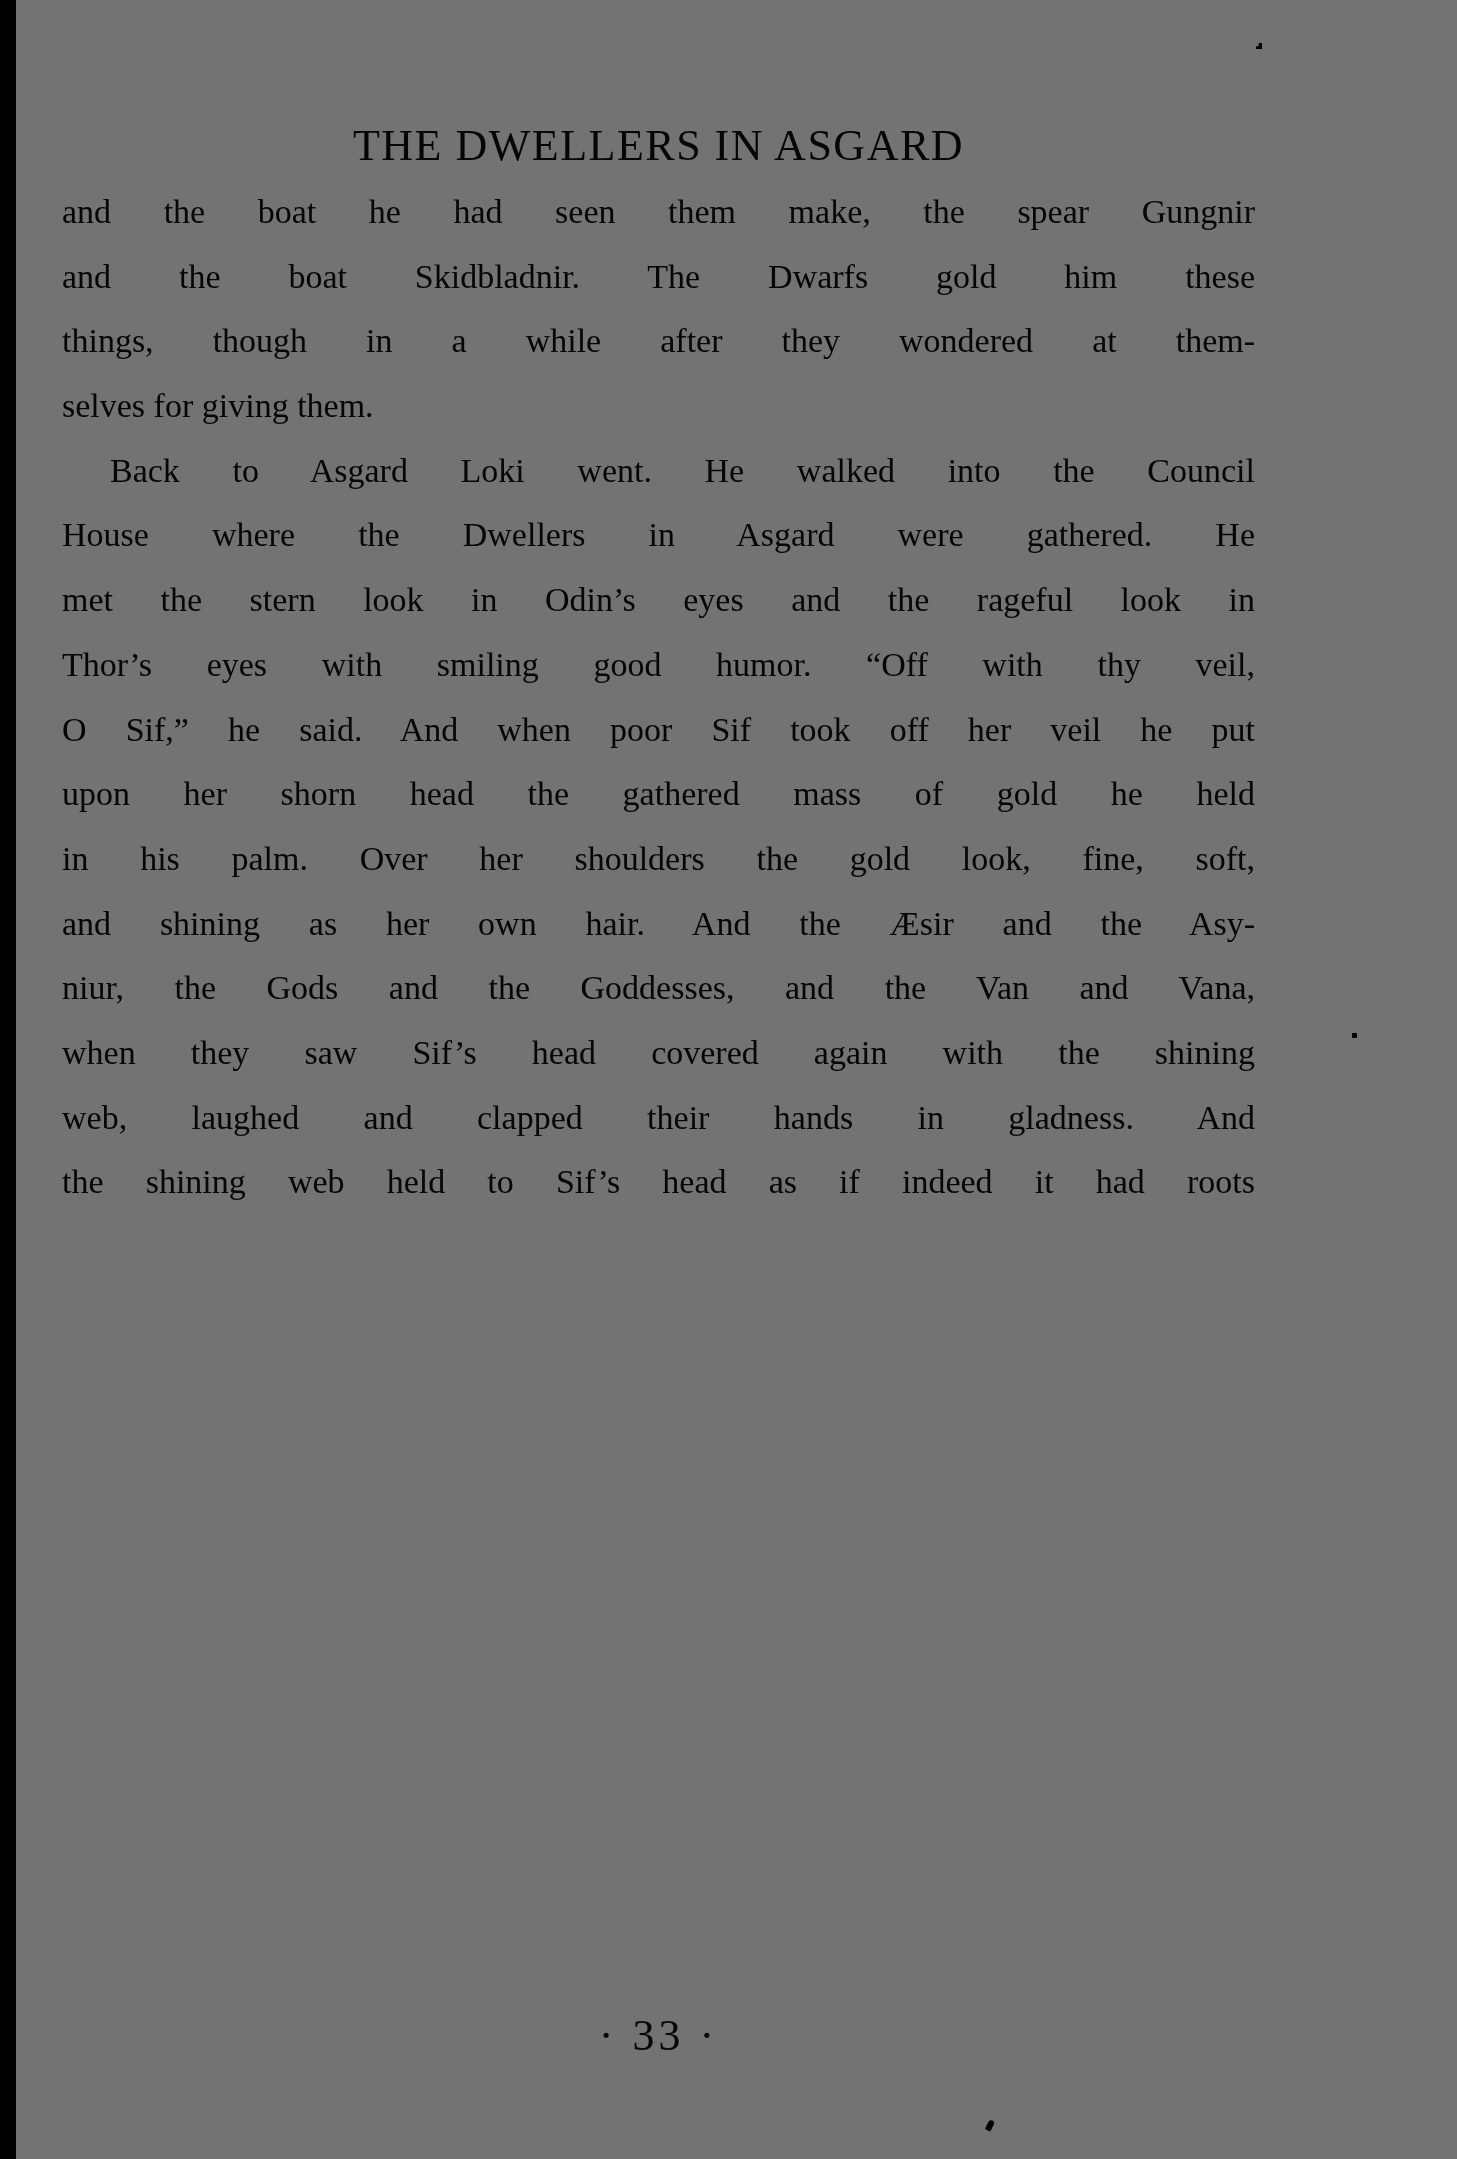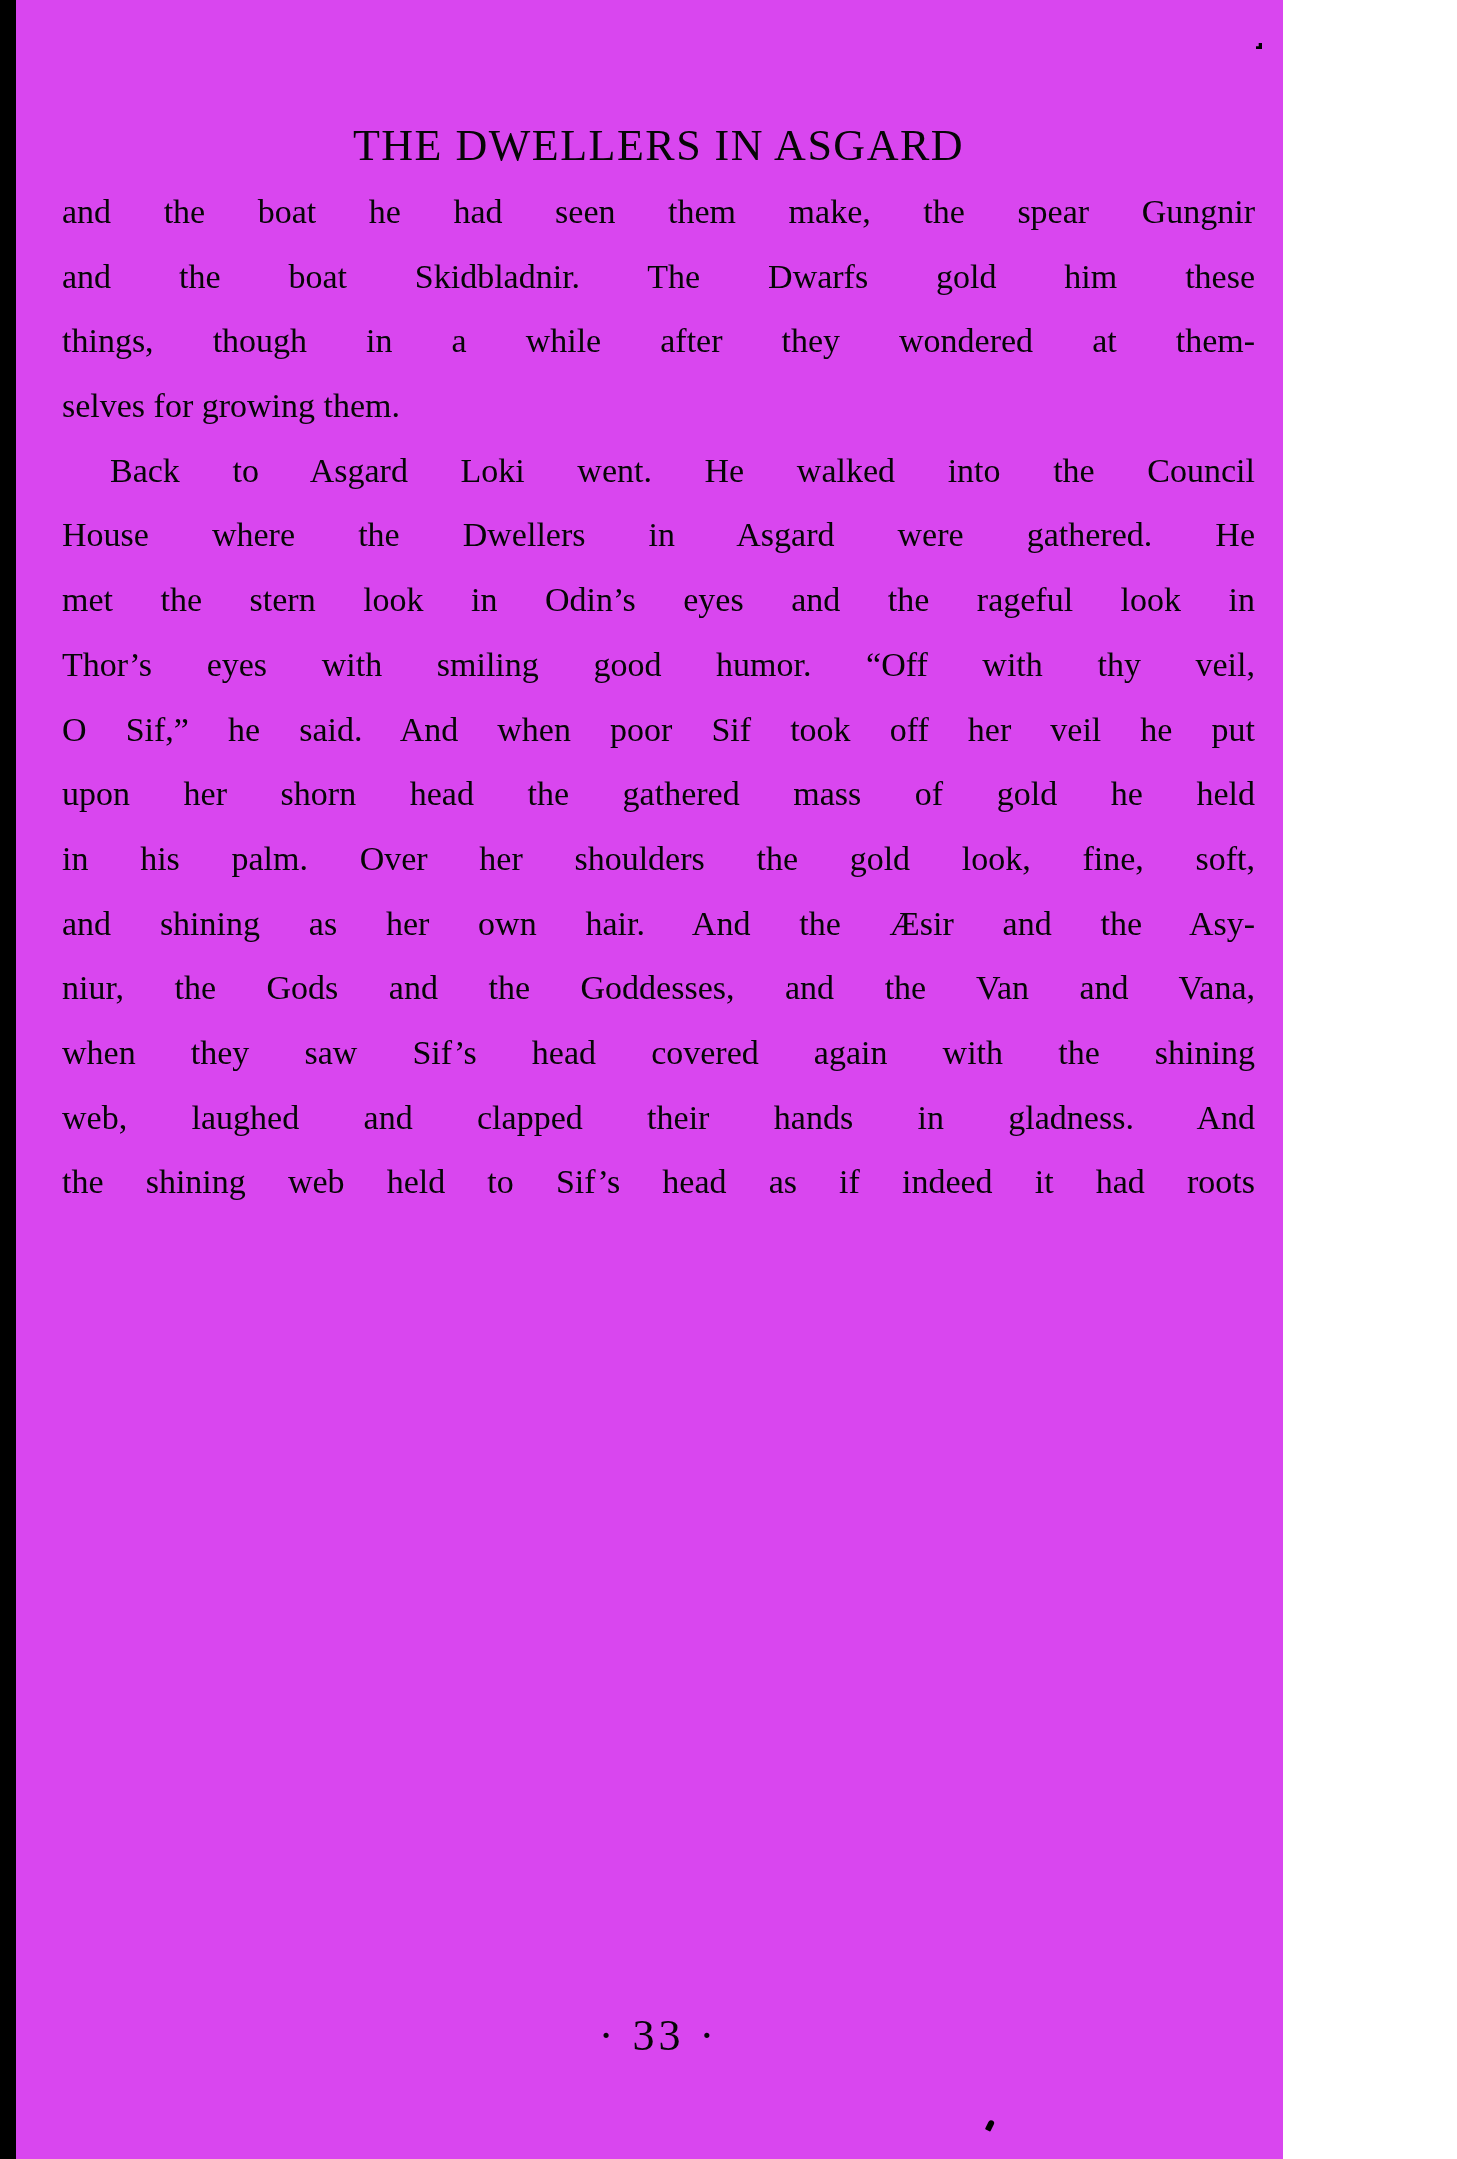--- a/index.html
+++ b/index.html
@@ -1,21 +1,21 @@
 <!DOCTYPE html>
 <html><head>
 <meta charset="utf-8">
 <style>
   html, body { margin: 0; padding: 0; background: #ffffff; }
 
   .page {
     position: relative;
-    width: 1283px;
+    width: 1457px;
     height: 2159px;
-    background: #d946ef;
+    background: #737373;
     overflow: hidden;
     font-family: "Liberation Serif", "DejaVu Serif", serif;
     color: #060606;
   }
 
   
   .edge-bar {
     position: absolute;
     left: 0; top: 0;
     width: 16px; height: 2159px;
@@ -86,21 +86,21 @@
 <div class="page">
 
   <div class="edge-bar"></div>
 
   <div class="running-header">THE DWELLERS IN ASGARD</div>
 
   <div class="body-text">
     <div class="line">and the boat he had seen them make, the spear Gungnir</div>
     <div class="line">and the boat Skidbladnir. The Dwarfs gold him these</div>
     <div class="line">things, though in a while after they wondered at them-</div>
-    <div class="line end">selves for growing them.</div>
+    <div class="line end">selves for giving them.</div>
     <div class="line indent">Back to Asgard Loki went. He walked into the Council</div>
     <div class="line">House where the Dwellers in Asgard were gathered. He</div>
     <div class="line">met the stern look in Odin’s eyes and the rageful look in</div>
     <div class="line">Thor’s eyes with smiling good humor. “Off with thy veil,</div>
     <div class="line">O Sif,” he said. And when poor Sif took off her veil he put</div>
     <div class="line">upon her shorn head the gathered mass of gold he held</div>
     <div class="line">in his palm. Over her shoulders the gold look, fine, soft,</div>
     <div class="line">and shining as her own hair. And the Æsir and the Asy-</div>
     <div class="line">niur, the Gods and the Goddesses, and the Van and Vana,</div>
     <div class="line">when they saw Sif’s head covered again with the shining</div>

